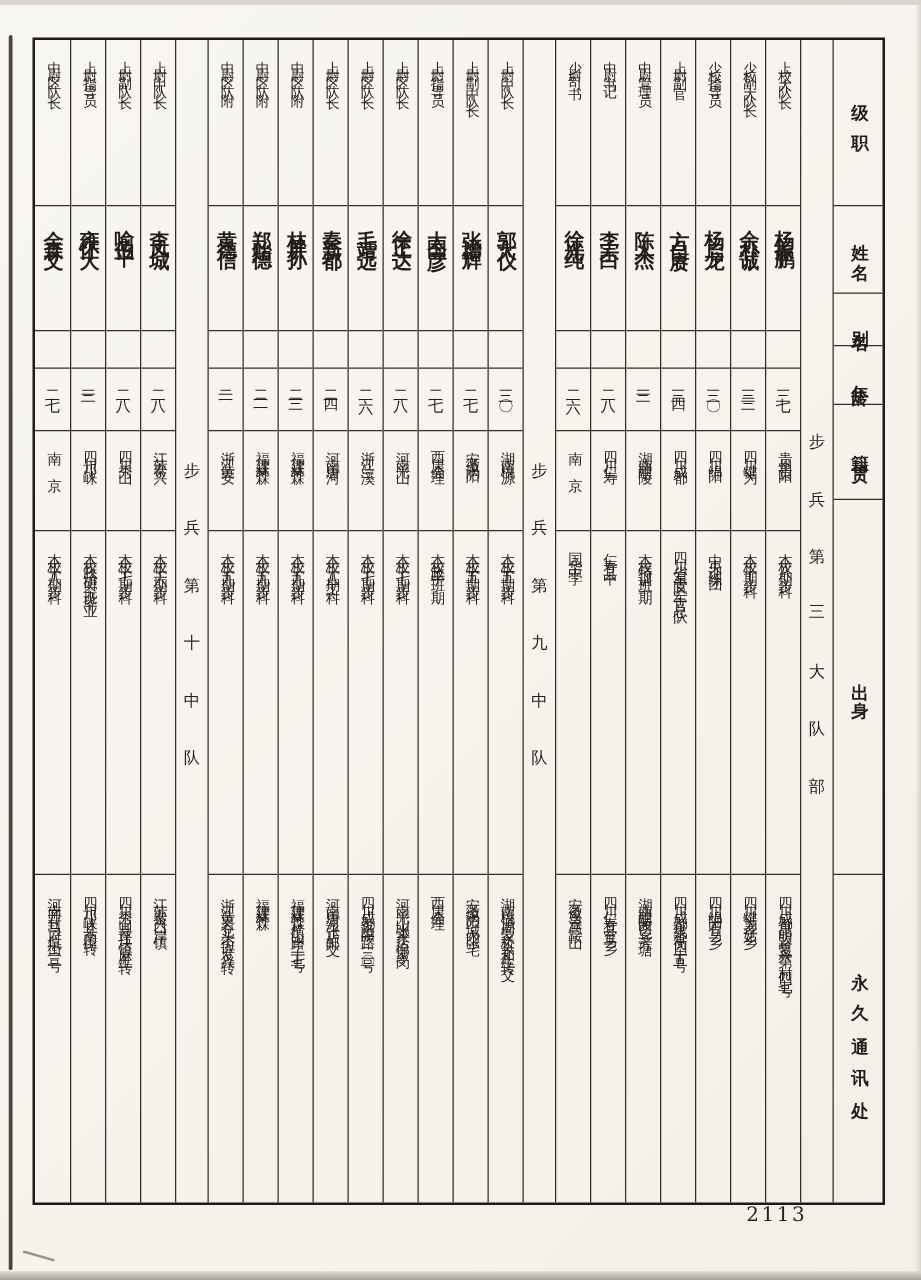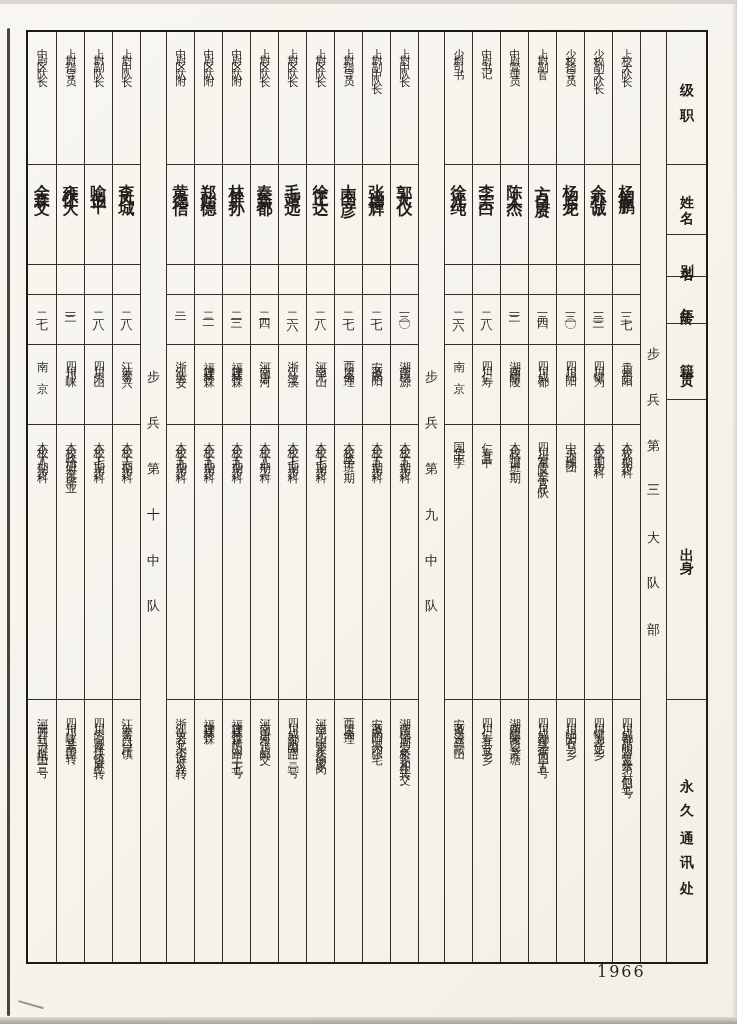--- a/index.html
+++ b/index.html
@@ -596,15 +596,15 @@
           <div class="cell c-bg">
             <span class="vt">本校十八期步科</span>
           </div>
           <div class="cell c-addr last">
             <span class="vt">河南开封马府坑街二三号</span>
           </div>
         </div>
       </div>
   </div>
 
-  <div class="page-num">1966</div>
+  <div class="page-num">2113</div>
 
 </div>
 
 </body></html>

